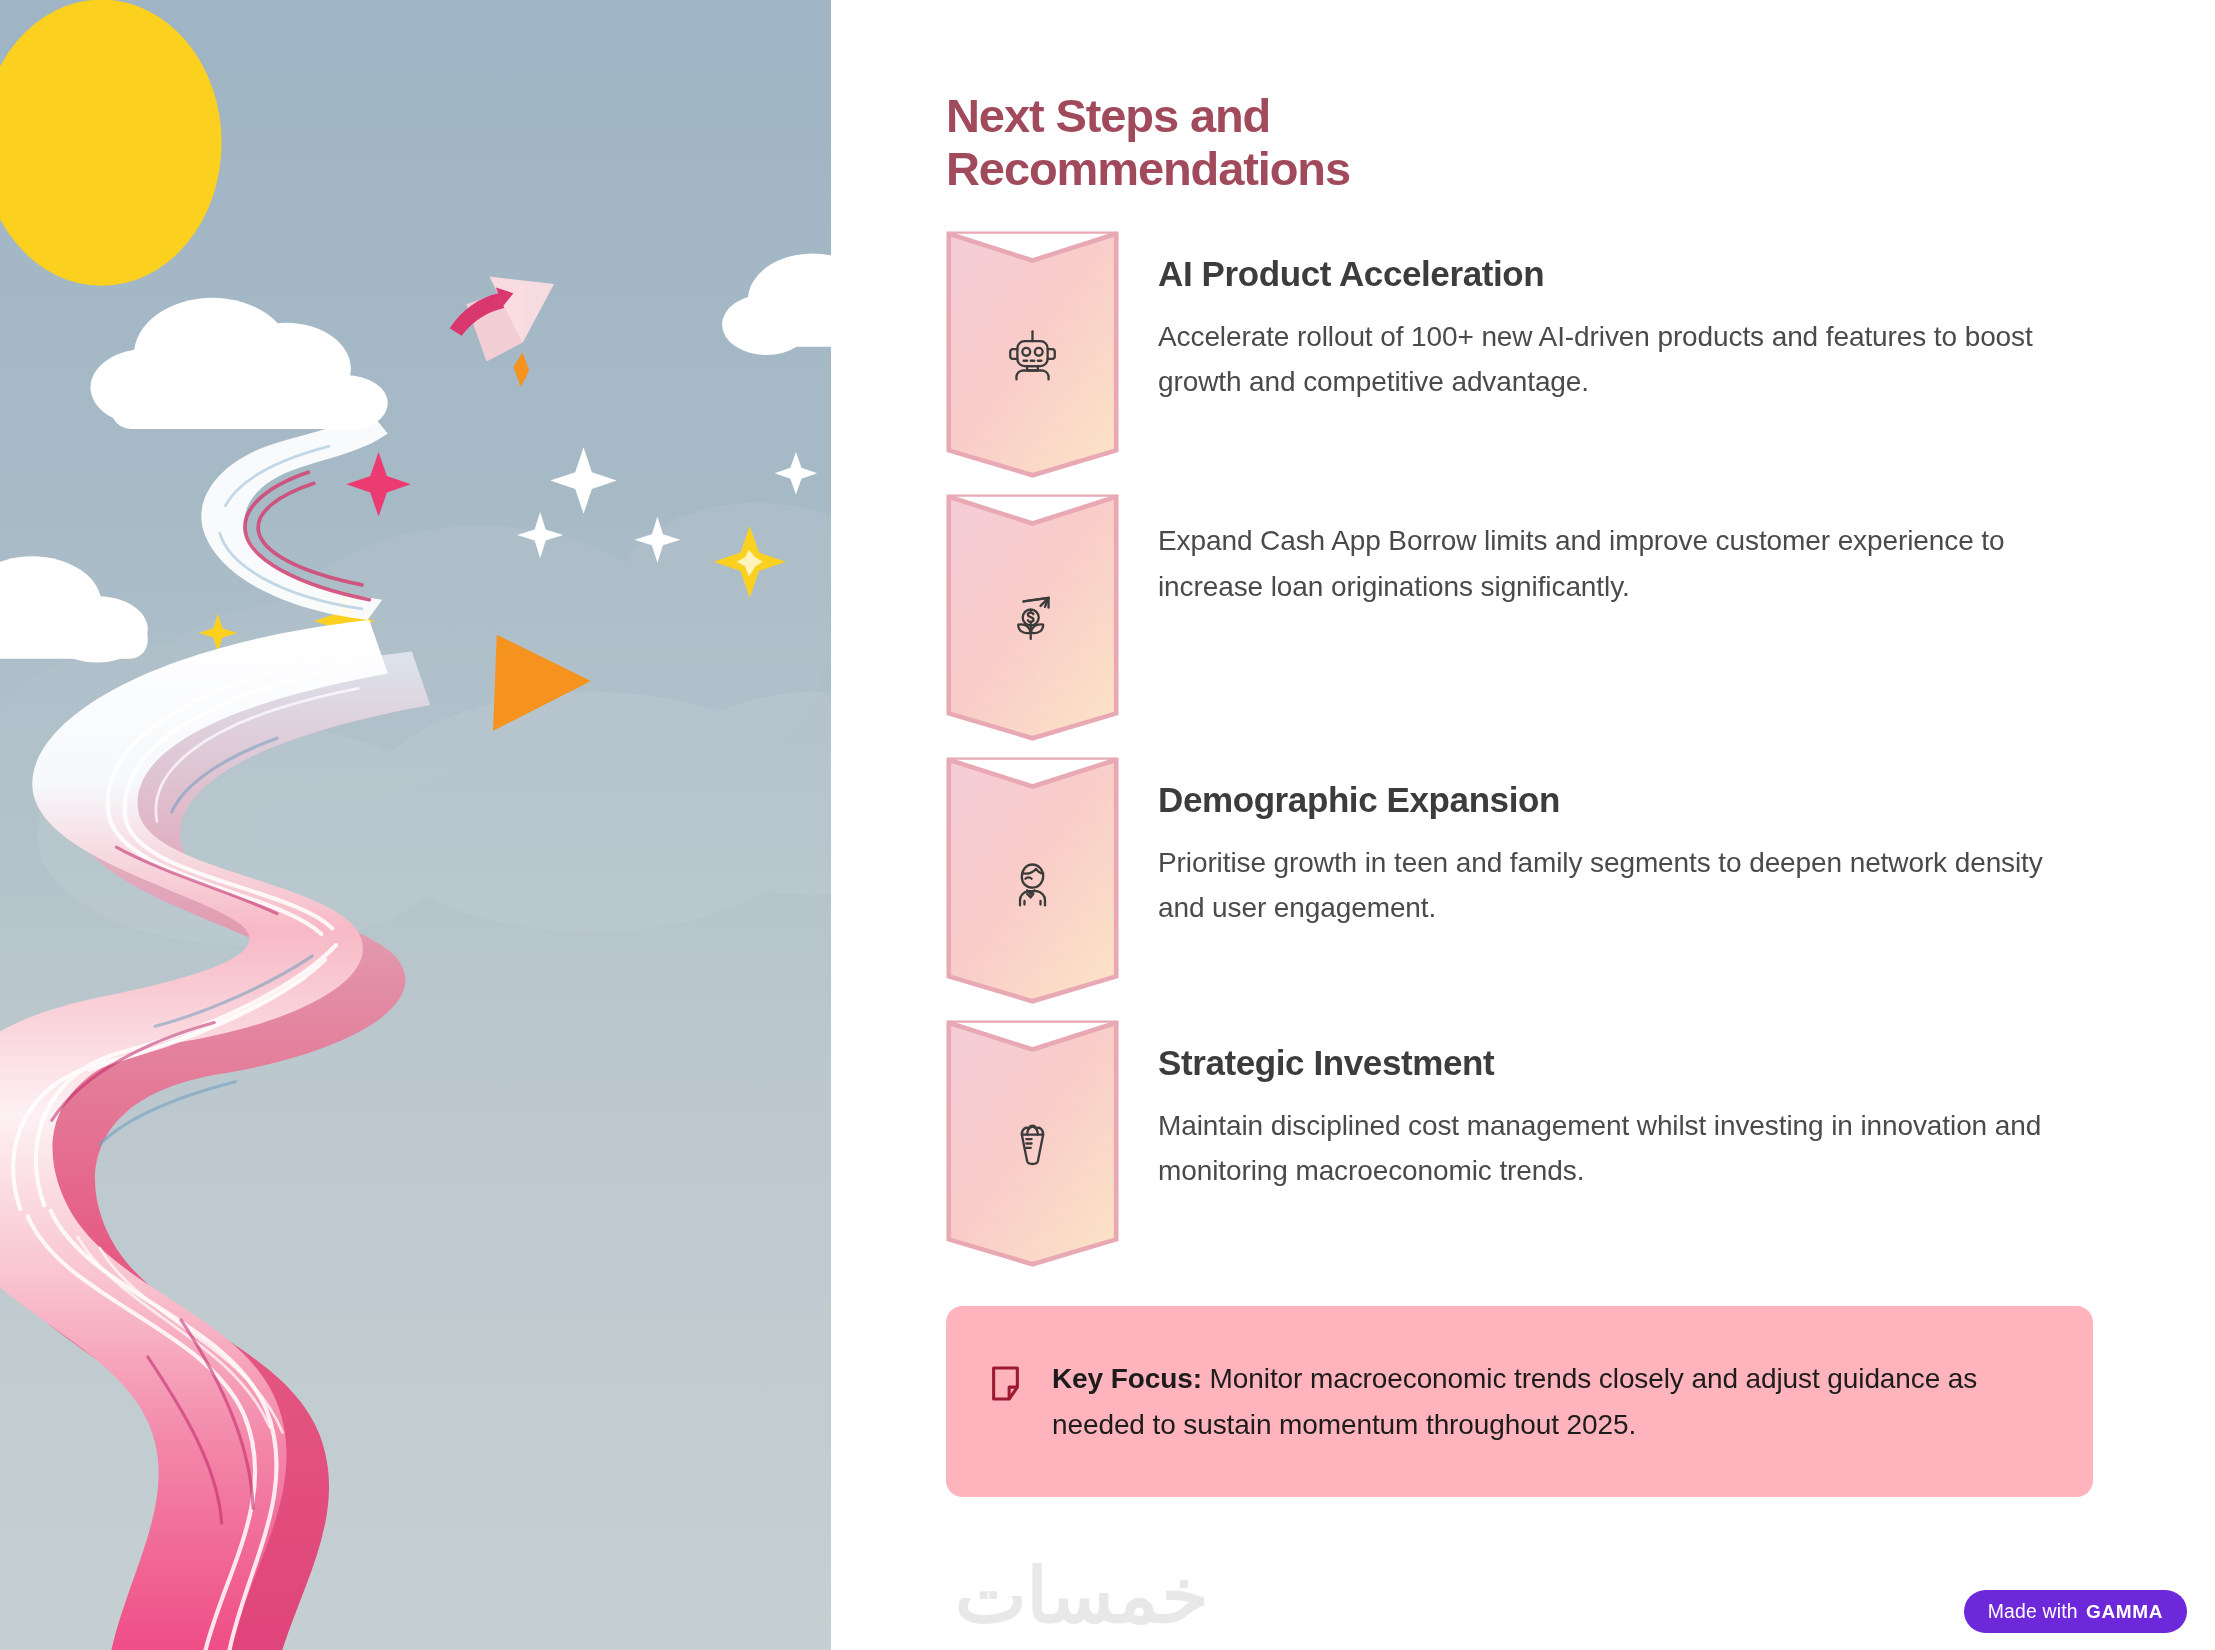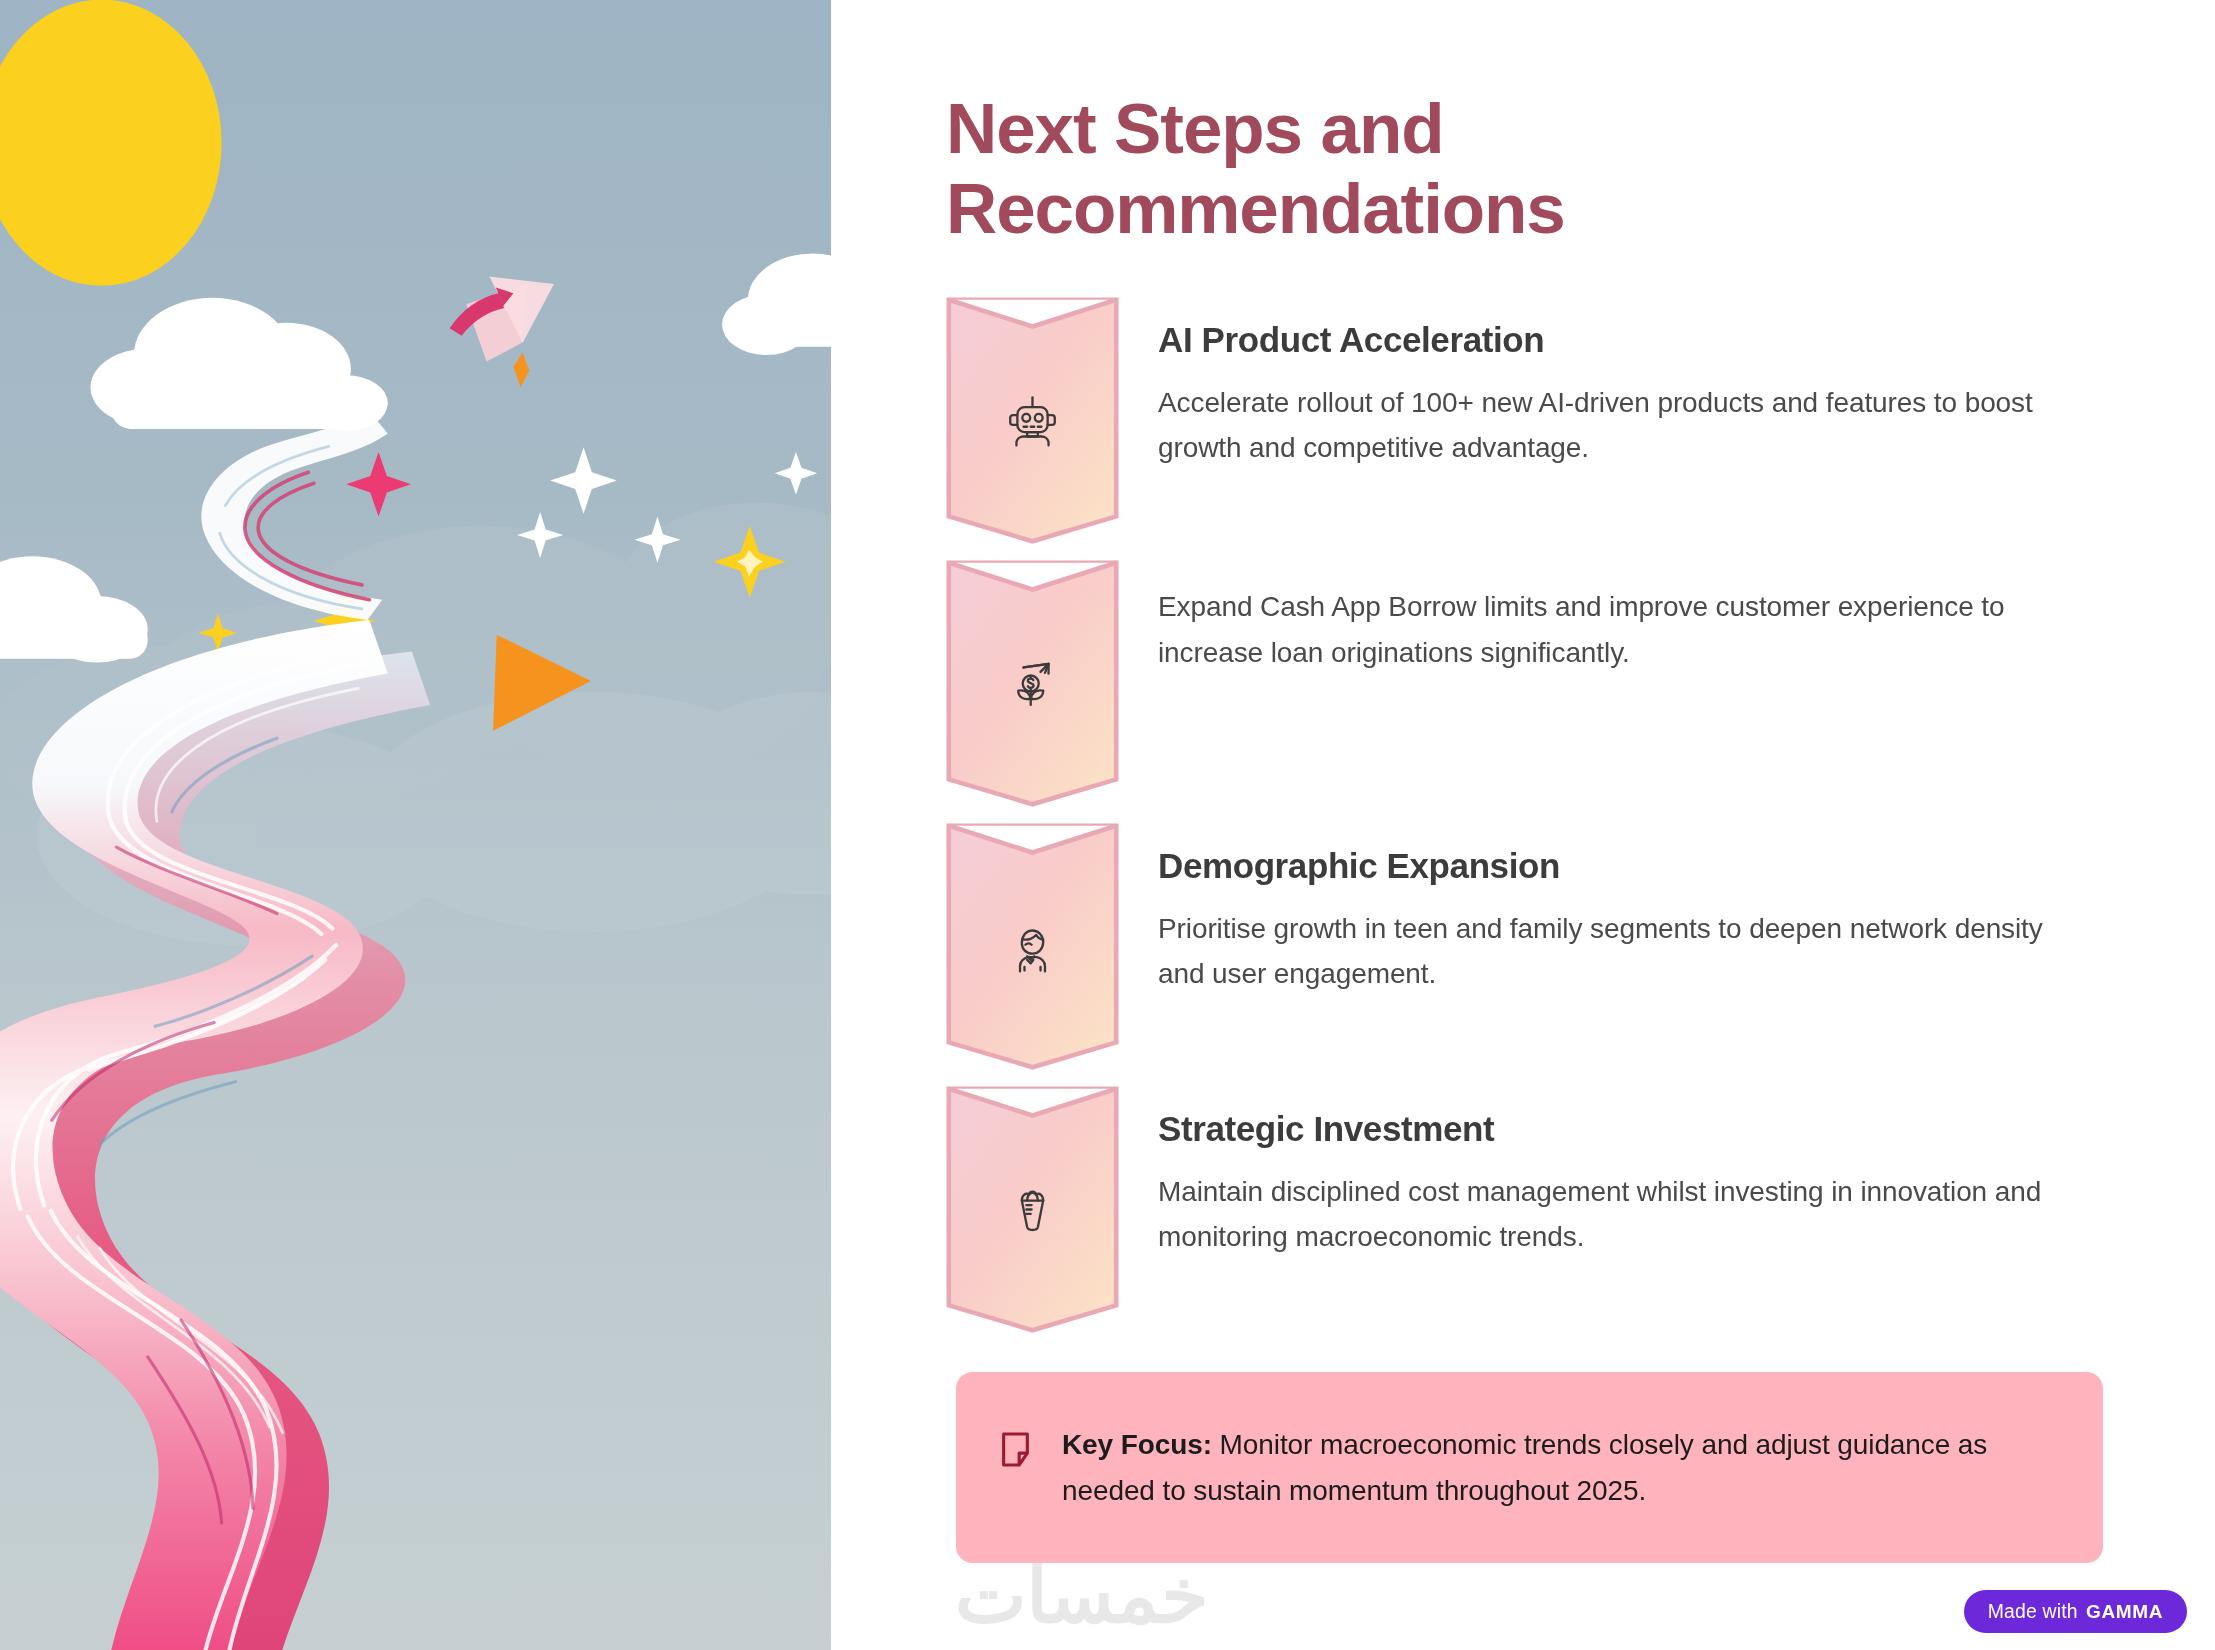--- a/index.html
+++ b/index.html
@@ -21,23 +21,23 @@
     background:linear-gradient(180deg,#9fb4c4 0%,#a6bac6 28%,#b9c6cc 55%,#c4ced2 100%);
   }
   .illus-svg { position:absolute; inset:0; width:831px; height:1650px; display:block; }
 
   
   .content {
     position:relative; flex:1 1 auto; height:1650px;
     padding:89px 138px 0 115px;
   }
   .page-title {
-    font-size:71px; line-height:1.13; font-weight:bold;
+    font-size:47px; line-height:1.13; font-weight:bold;
     color:#a04a5c; letter-spacing:-1.1px;
-    max-width:831px; margin-bottom:48px;
+    max-width:831px; margin-bottom:36px;
     white-space:pre-line;
   }
 
   
   .rec-list { display:flex; flex-direction:column; gap:16px; }
   .rec-row { position:relative; display:flex; align-items:stretch; min-height:247px; }
 
   .banner-wrap {
     position:relative; flex:0 0 173px; width:173px;
     display:flex; align-items:center; justify-content:center;
@@ -55,21 +55,21 @@
     font-size:35px; font-weight:bold; color:#3c3c3c;
     letter-spacing:-0.4px; margin-bottom:20px; line-height:1.1;
   }
   .rec-desc {
     font-size:28px; line-height:1.62; color:#4a4a4a;
     max-width:886px; letter-spacing:-0.1px;
   }
 
   
   .callout {
-    margin-top:39px; margin-left:10px;
+    margin-top:39px; margin-left:0;
     width:1147px; min-height:166px;
     background:#ffb3bd; border-radius:16.6px;
     display:flex; align-items:flex-start; gap:31px;
     padding:50px 52px 50px 44px;
   }
   .callout-icon { flex:0 0 31px; width:31px; height:37px; margin-top:8.3px; color:#9b1b30; }
   .callout-icon svg { width:31px; height:37px; display:block; }
   .callout-text {
     font-size:28px; line-height:1.62; color:#1c1c1c;
     letter-spacing:-0.1px;

